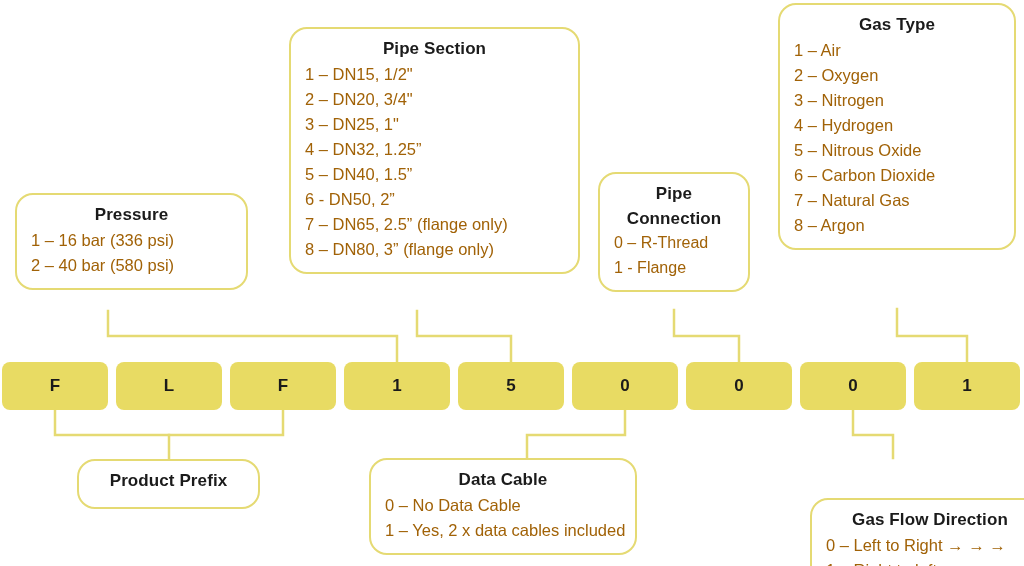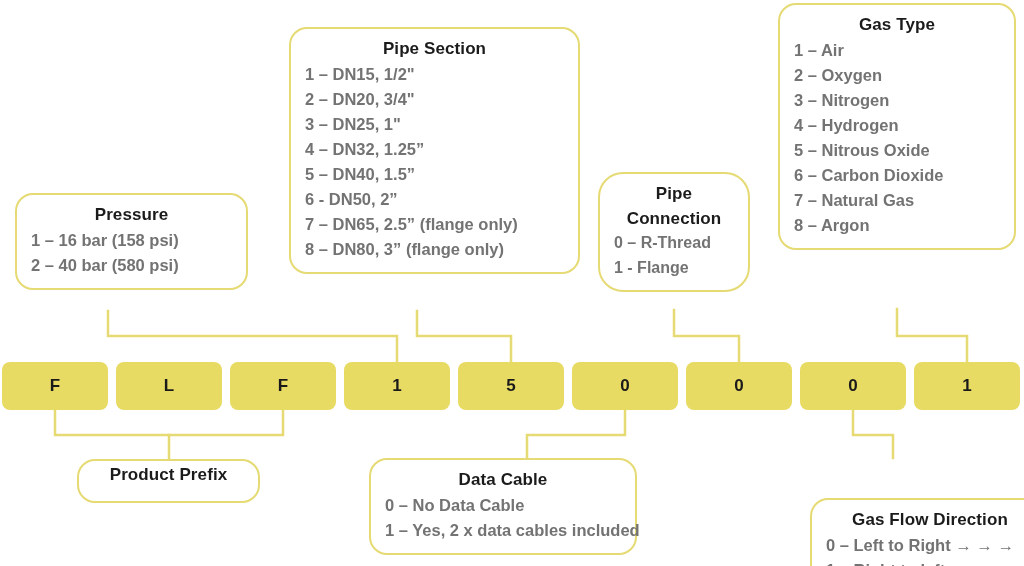--- a/index.html
+++ b/index.html
@@ -47,32 +47,31 @@
     letter-spacing: .1px;
     white-space: pre-line;
   }
   .desc-list {
     margin: 0;
     padding: 0;
     list-style: none;
   }
   .desc-list li {
     font-size: 16.5px;
-    color: #737373;
+    color: #a16207;
     line-height: 1.52;
     white-space: pre;
-    font-weight: bold;
   }
 
   
   #box-pressure      { left: 15px;   top: 193px; width: 233px; }
   #box-pipe-section  { left: 289px; top: 27px;  width: 291px; }
-  #box-pipe-conn     { left: 598px; top: 172px; width: 152px; border-radius: 25px; }
+  #box-pipe-conn     { left: 598px; top: 172px; width: 152px; }
   #box-gas-type      { left: 778px; top: 3px;   width: 238px; }
-  #box-product-prefix{ left: 77px;  top: 459px; width: 183px; padding-top: 2px; padding-bottom: 13px; }
+  #box-product-prefix{ left: 77px;  top: 459px; width: 183px; padding-top: 8px; padding-bottom: 13px; }
   #box-data-cable    { left: 369px; top: 458px; width: 268px; }
   #box-gas-flow      { left: 810px; top: 458px; width: 240px; margin-top: 40px; }
 
   #box-pipe-conn .desc-list li { font-size: 16px; }
   #box-gas-flow  .desc-list li { font-size: 16.5px; }
 
   
   .code-row {
     position: absolute;
     left: 0;
@@ -116,21 +115,21 @@
 
       <path d="M 625 410 L 625 435 L 527 435 L 527 458"></path>
 
       <path d="M 853 410 L 853 435 L 893 435 L 893 458"></path>
     </g>
   </svg>
 
   <div class="desc-box" id="box-pressure">
     <div class="desc-title">Pressure</div>
     <ul class="desc-list">
-      <li>1 – 16 bar (158 psi)</li>
+      <li>1 – 16 bar (336 psi)</li>
       <li>2 – 40 bar (580 psi)</li>
     </ul>
   </div>
 
   <div class="desc-box" id="box-pipe-section">
     <div class="desc-title">Pipe Section</div>
     <ul class="desc-list">
       <li>1 – DN15, 1/2"</li>
       <li>2 – DN20, 3/4"</li>
       <li>3 – DN25, 1"</li>

